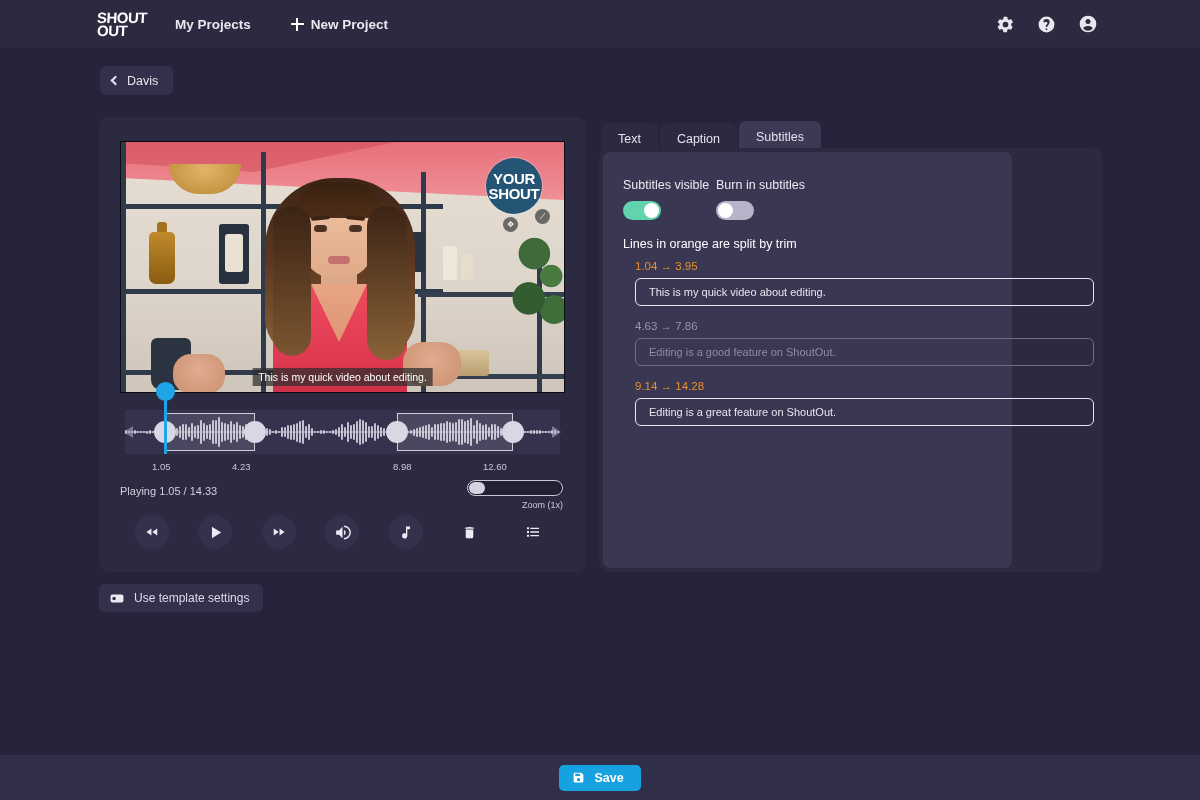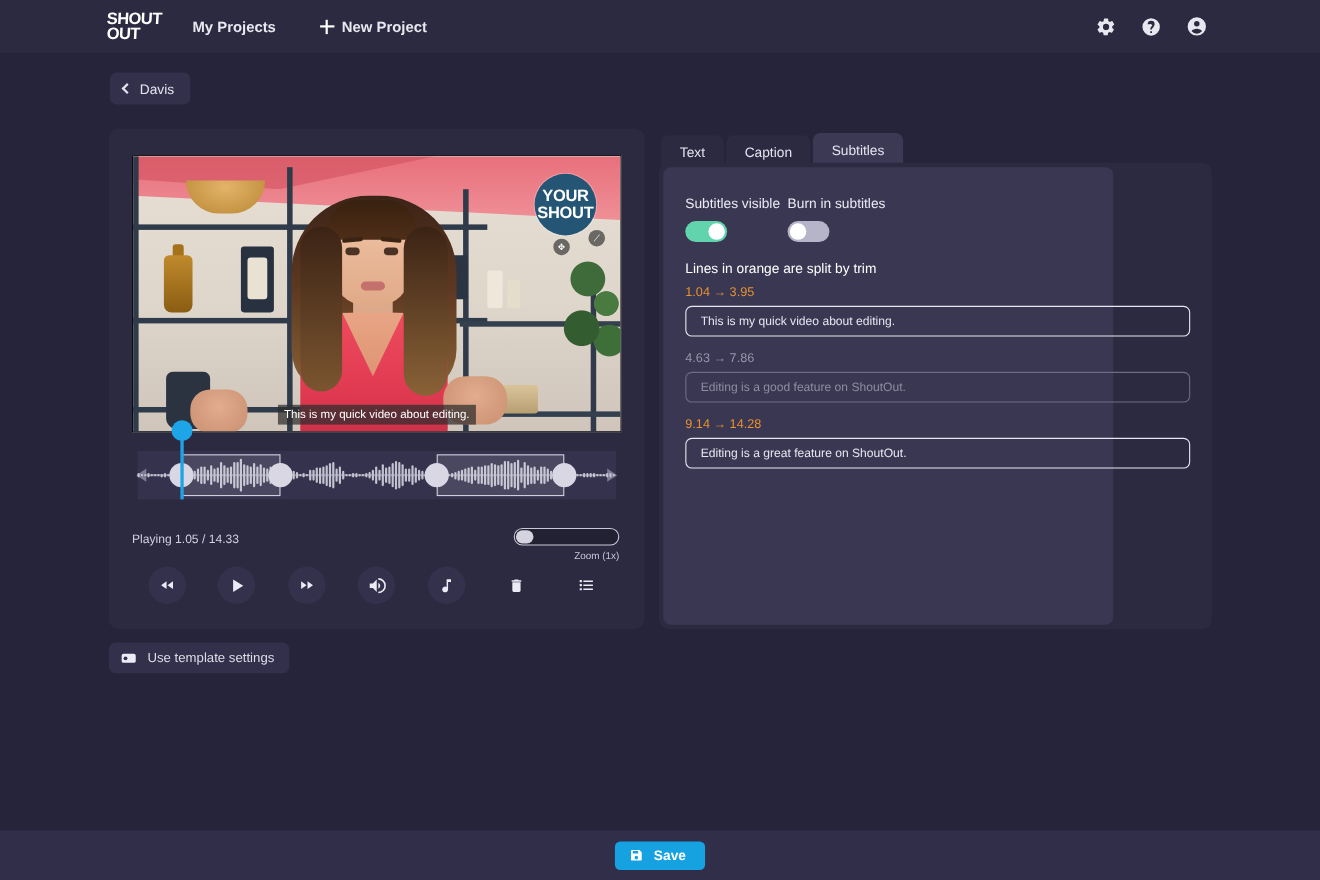--- a/index.html
+++ b/index.html
@@ -321,21 +321,21 @@
   .switch.on  { background: #61d3ad; }
   .switch.off { background: #b6b4c9; }
   .switch .knob {
     position: absolute; top: 2px; width: 15px; height: 15px;
     border-radius: 50%; background: #fff;
   }
   .switch.on .knob  { right: 2px; }
   .switch.off .knob { left: 2px; }
 
   .orange-note { color: #ffffff; font-size: 12.5px; margin-top: 17px; }
-  .sub-row { margin-top: 9px; }
+  .sub-row { margin-top: 9px; margin-left: 12px; }
   .sub-time { font-size: 11.5px; margin-bottom: 6px; }
   .sub-time.split { color: #e8912f; }
   .sub-time.plain { color: #9795ab; }
   .sub-input {
     width: 459px; height: 28px; border-radius: 6px;
     background: transparent; padding: 0 13px;
     display: flex; align-items: center;
     font-size: 11px; cursor: text;
   }
   .sub-input.active { border: 1px solid #e8e7f1; color: #e7e6f0; }
@@ -602,20 +602,26 @@
       <div class="trim" style="left:40px; width:90px;"></div>
       <div class="trim" style="left:272px; width:116px;"></div>
       <div class="handle" style="left:29px;"></div>
       <div class="handle" style="left:119px;"></div>
       <div class="handle" style="left:261px;"></div>
       <div class="handle" style="left:377px;"></div>
       <div class="playhead" style="left:39px;">
         <div class="knob"></div>
       </div>
     </div>
+    <div class="tick-labels">
+      <span style="left:32px;">1.05</span>
+      <span style="left:112px;">4.23</span>
+      <span style="left:273px;">8.98</span>
+      <span style="left:363px;">12.60</span>
+    </div>
   </div>
 
   <div class="playing-text">Playing 1.05 / 14.33</div>
 
   <div class="zoom-wrap">
     <div class="zoom-slider">
       <div class="zoom-knob"></div>
     </div>
     <div class="zoom-label">Zoom (1x)</div>
   </div>

